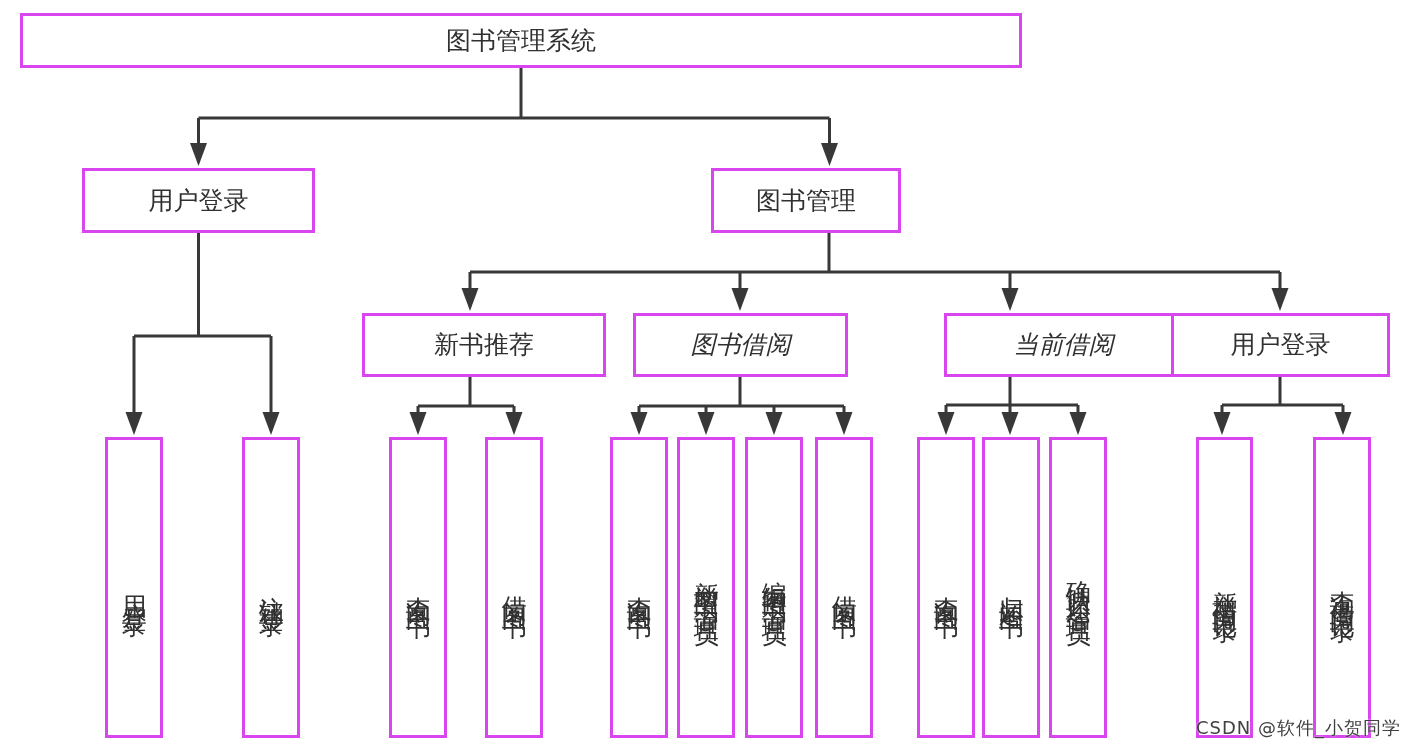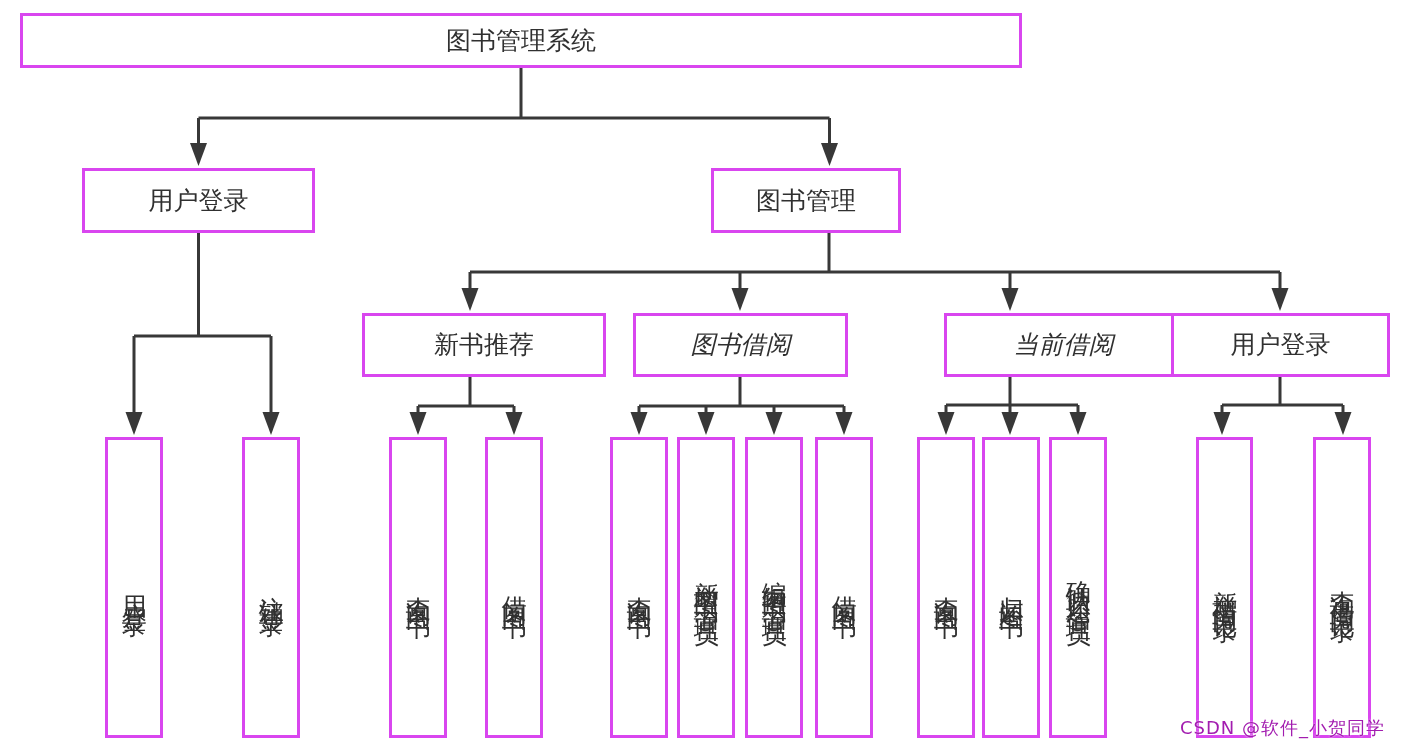--- a/index.html
+++ b/index.html
@@ -33,25 +33,25 @@
     white-space: nowrap;
   }
   .node.vertical {
     writing-mode: vertical-rl;
     text-orientation: mixed;
     letter-spacing: 6px;
     font-size: 25px;
   }
   #watermark {
     position: absolute;
-    right: 20px;
+    right: 4px;
     top: 716px;
     z-index: 5;
     font-size: 18px;
-    color: #a21caf;
+    color: #404040;
     text-shadow: 0 0 2px #ffffff;
     letter-spacing: 1px;
     white-space: nowrap;
   }
 </style>
 </head>
 <body>
 
 <div id="stage">
 

